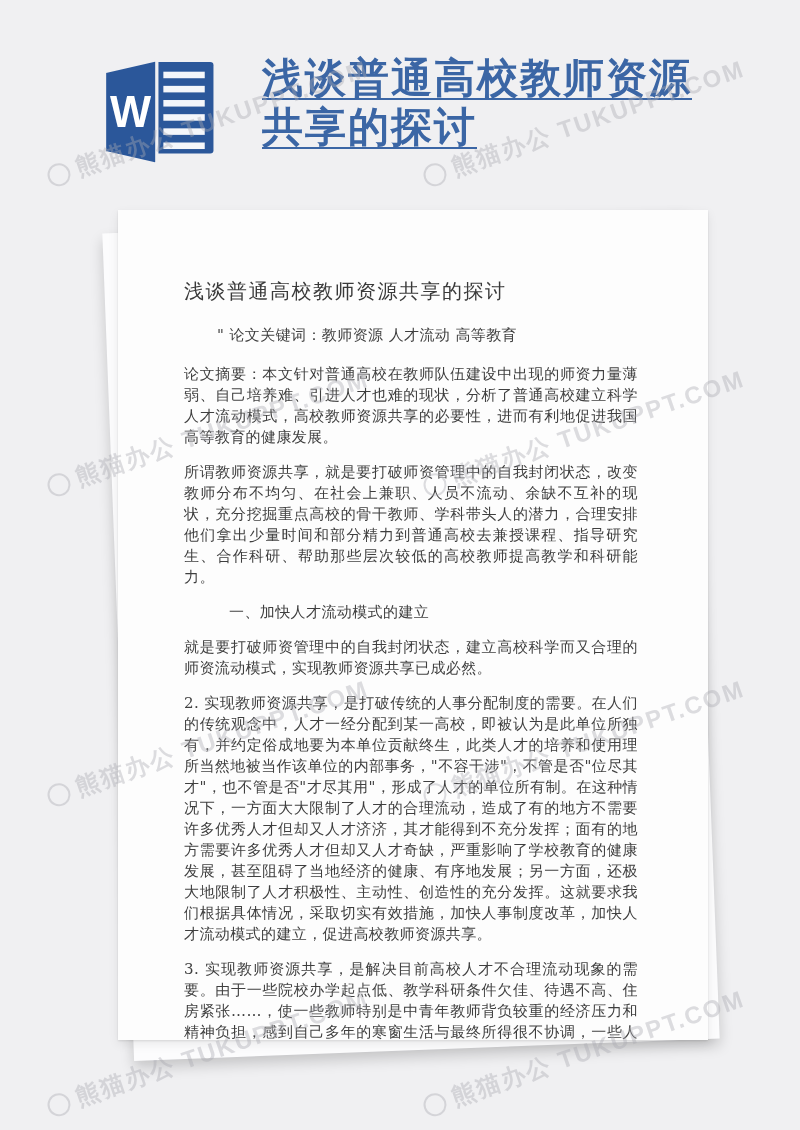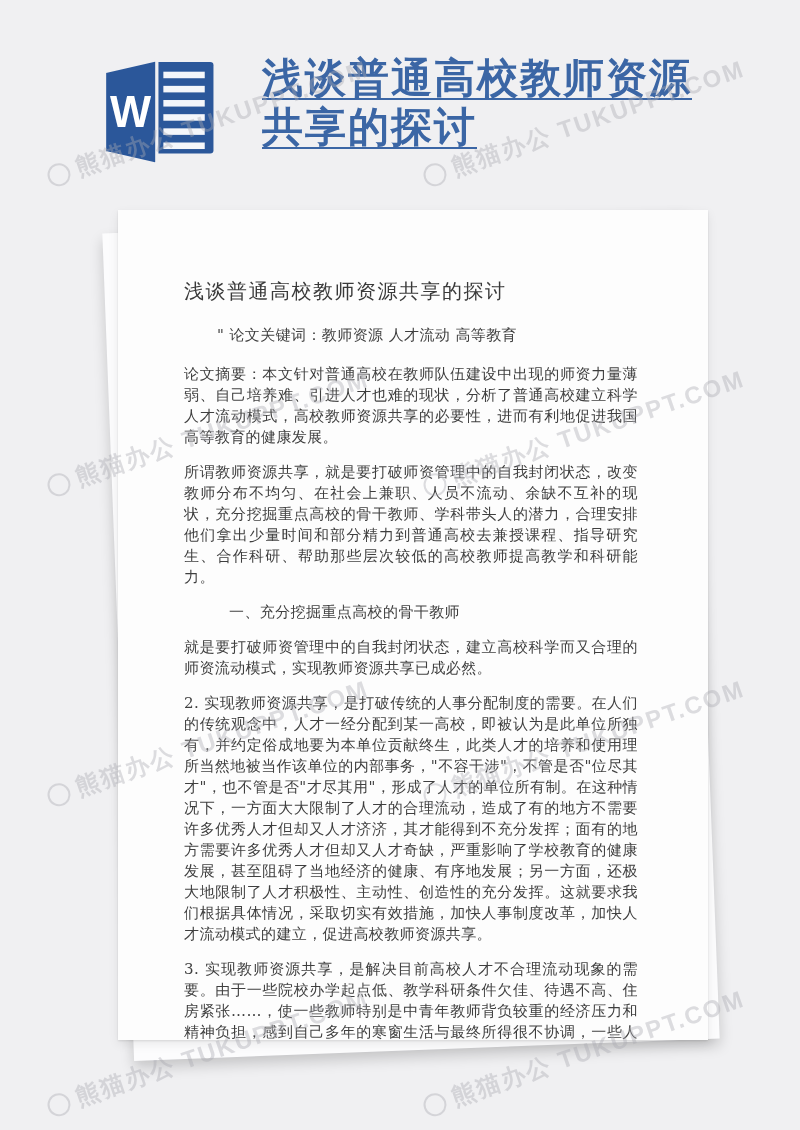--- a/index.html
+++ b/index.html
@@ -136,19 +136,19 @@
     <a class="file-title">浅谈普通高校教师资源共享的探讨</a>
   </div>
 
   <div class="page-back"></div>
 
   <div class="page">
     <h1 class="doc-title">浅谈普通高校教师资源共享的探讨</h1>
     <p class="doc-p doc-kw">"  论文关键词：教师资源 人才流动 高等教育</p>
     <p class="doc-p">论文摘要：本文针对普通高校在教师队伍建设中出现的师资力量薄弱、自己培养难、引进人才也难的现状，分析了普通高校建立科学人才流动模式，高校教师资源共享的必要性，进而有利地促进我国高等教育的健康发展。</p>
     <p class="doc-p">所谓教师资源共享，就是要打破师资管理中的自我封闭状态，改变教师分布不均匀、在社会上兼职、人员不流动、余缺不互补的现状，充分挖掘重点高校的骨干教师、学科带头人的潜力，合理安排他们拿出少量时间和部分精力到普通高校去兼授课程、指导研究生、合作科研、帮助那些层次较低的高校教师提高教学和科研能力。</p>
-    <p class="doc-p doc-heading">一、充分挖掘重点高校的骨干教师</p>
+    <p class="doc-p doc-heading">一、加快人才流动模式的建立</p>
     <p class="doc-p">就是要打破师资管理中的自我封闭状态，建立高校科学而又合理的师资流动模式，实现教师资源共享已成必然。</p>
     <p class="doc-p">2. 实现教师资源共享，是打破传统的人事分配制度的需要。在人们的传统观念中，人才一经分配到某一高校，即被认为是此单位所独有，并约定俗成地要为本单位贡献终生，此类人才的培养和使用理所当然地被当作该单位的内部事务，"不容干涉"，不管是否"位尽其才"，也不管是否"才尽其用"，形成了人才的单位所有制。在这种情况下，一方面大大限制了人才的合理流动，造成了有的地方不需要许多优秀人才但却又人才济济，其才能得到不充分发挥；面有的地方需要许多优秀人才但却又人才奇缺，严重影响了学校教育的健康发展，甚至阻碍了当地经济的健康、有序地发展；另一方面，还极大地限制了人才积极性、主动性、创造性的充分发挥。这就要求我们根据具体情况，采取切实有效措施，加快人事制度改革，加快人才流动模式的建立，促进高校教师资源共享。</p>
     <p class="doc-p">3. 实现教师资源共享，是解决目前高校人才不合理流动现象的需要。由于一些院校办学起点低、教学科研条件欠佳、待遇不高、住房紧张……，使一些教师特别是中青年教师背负较重的经济压力和精神负担，感到自己多年的寒窗生活与最终所得很不协调，一些人禁不住诱惑，毅然走下讲台，下海经商；而更多的人则发挥自己的专业特长，在社会上兼职、兼课，即"隐性流失"。这种不合理</p>
   </div>
 
 </div>
 
 </body></html>

